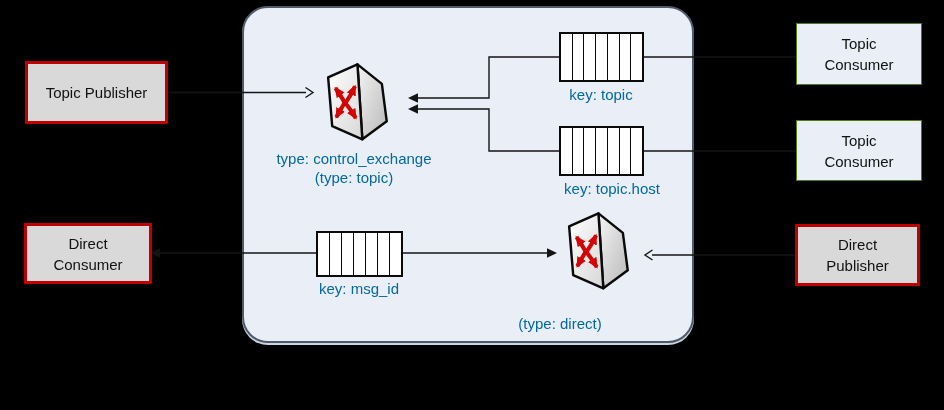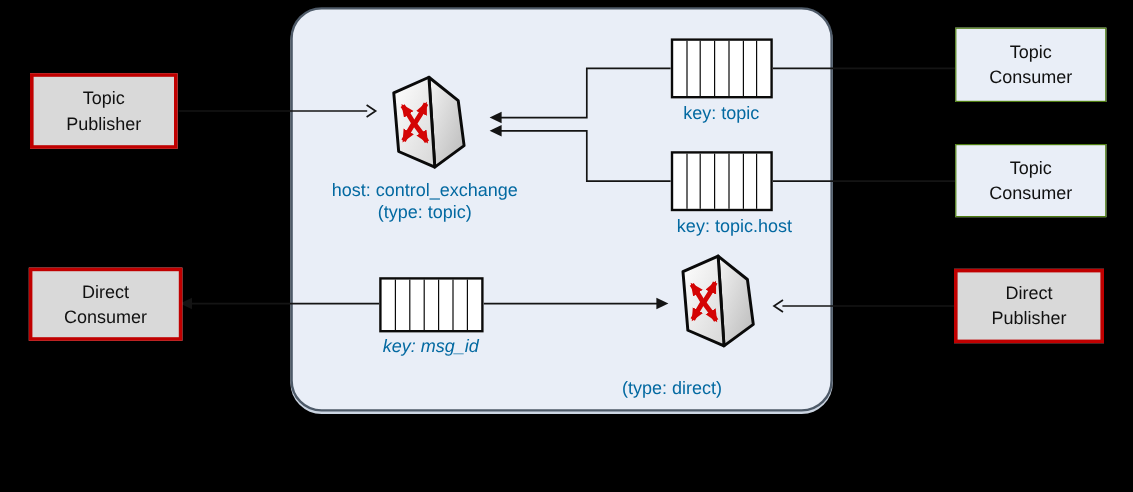--- a/index.html
+++ b/index.html
@@ -75,21 +75,21 @@
       <path d="M652.5,250 L645,255 L652.5,260"></path>
     </g>
     <g fill="#141414" stroke="none">
       <polygon points="408,98 418,93.2 418,102.8"></polygon>
       <polygon points="408,109 418,104.2 418,113.8"></polygon>
       <polygon points="150,253 160,248.2 160,257.8"></polygon>
       <polygon points="557,253 547,248.2 547,257.8"></polygon>
     </g>
   </svg>
 
-  <div class="node red-box" style="left:25px;top:61px;width:123px;height:63px;">
+  <div class="node red-box" style="left:25px;top:61px;width:143px;height:63px;">
     <span>Topic Publisher</span>
   </div>
 
   <div class="node red-box" style="left:24px;top:223px;width:128px;height:61px;">
     <span>Direct Consumer</span>
   </div>
 
   <div class="node pale-box" style="left:796px;top:23px;width:126px;height:62px;">
     <span>Topic Consumer</span>
   </div>
@@ -132,26 +132,26 @@
     <div class="cells">
         <div class="cell"></div>
         <div class="cell"></div>
         <div class="cell"></div>
         <div class="cell"></div>
         <div class="cell"></div>
         <div class="cell"></div>
         <div class="cell"></div>
       </div>
   </div>
-  <div class="diagram-label" style="left:359px;top:280px;font-style:italic;">key: msg_id</div>
+  <div class="diagram-label" style="left:359px;top:280px;">key: msg_id</div>
 
   <svg class="exchange" style="left:320px;top:57px;" width="70" height="88" viewBox="0 0 86 102">
     <use href="#exchg"></use>
   </svg>
-  <div class="diagram-label" style="left:354px;top:150px;">host: control_exchange</div>
+  <div class="diagram-label" style="left:354px;top:150px;">type: control_exchange</div>
   <div class="diagram-label" style="left:354px;top:169px;">(type: topic)</div>
 
   <svg class="exchange" style="left:561px;top:207px;" width="70" height="86" viewBox="0 0 86 102">
     <use href="#exchg"></use>
   </svg>
   <div class="diagram-label" style="left:560px;top:315px;">(type: direct)</div>
 
 </div>
 
 </body></html>

